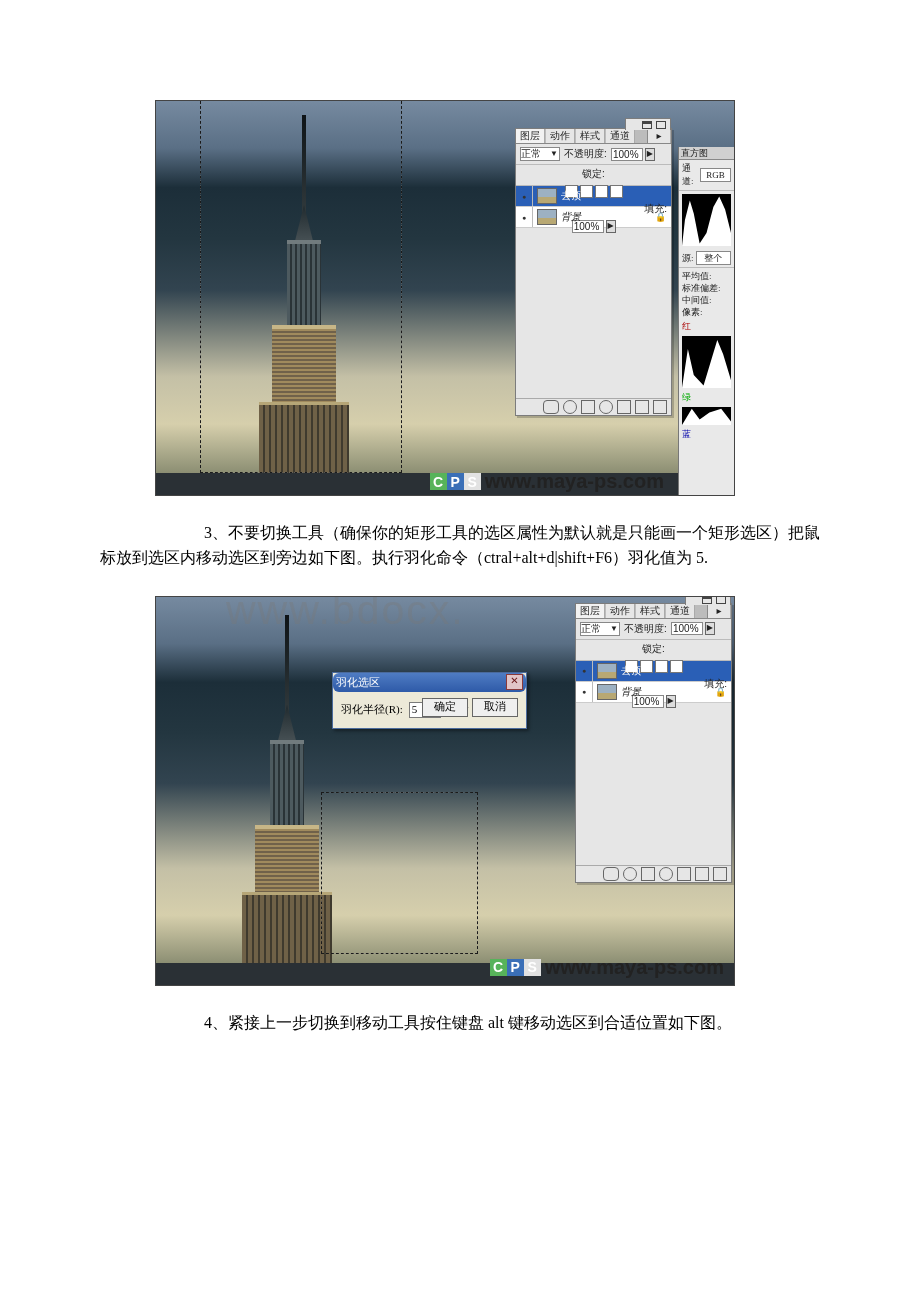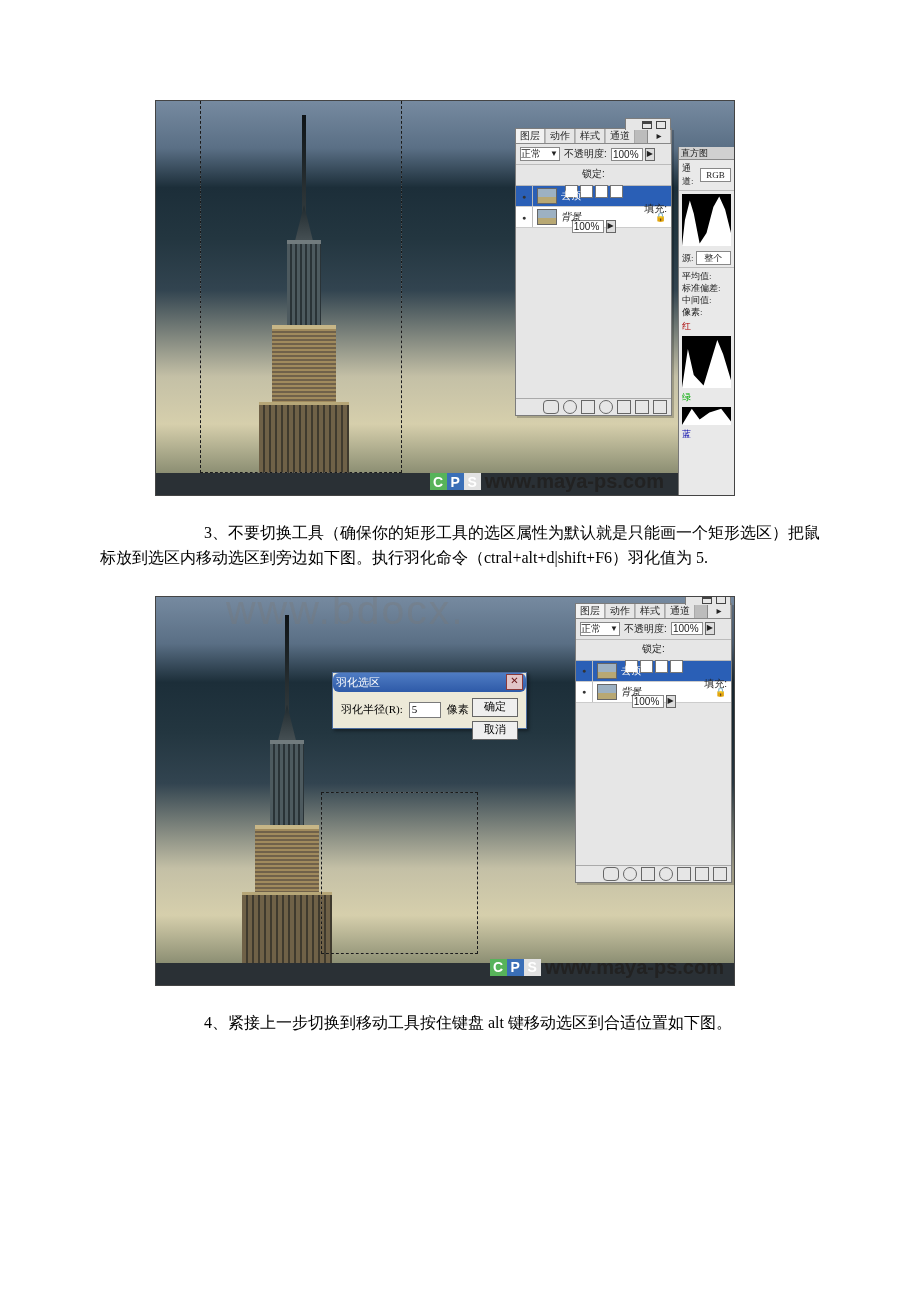--- a/index.html
+++ b/index.html
@@ -233,21 +233,21 @@
     box-shadow:2px 2px 3px rgba(0,0,0,.4);
     font-size:11px;font-family:"SimSun";
   }
   .fd-title{
     height:19px;background:linear-gradient(#4f7cc3,#2e5aa8);
     color:#fff;display:flex;align-items:center;justify-content:space-between;padding:0 3px;border-radius:6px;
   }
   .fd-close{ width:15px;height:14px;background:#e2c5c7;border:1px solid #8a3a3a;color:#6a1616;text-align:center;line-height:12px;font-size:10px; }
   .fd-body{ padding:10px 8px; display:flex; align-items:center; gap:6px; position:relative;}
   .fd-input{ width:28px;height:14px;border:1px solid #7a7a7a;background:#fff;text-align:left;padding-left:2px; }
-  .fd-btns{ position:absolute; right:8px; top:6px; display:flex;flex-direction:column;gap:4px; }
+  .fd-btns{ position:absolute; right:8px; top:6px; display:flex;flex-direction:row;gap:4px; }
   .fd-btn{ width:44px;height:17px;border:1px solid #666;background:#efefef;text-align:center;line-height:15px; }
 
   
   p.body-text {
     margin: 0 0 25px 0;
     line-height: 1.55;
     font-size: 16px;
   }
   p.body-text.indent { text-indent: 6.5em; }
 </style>

